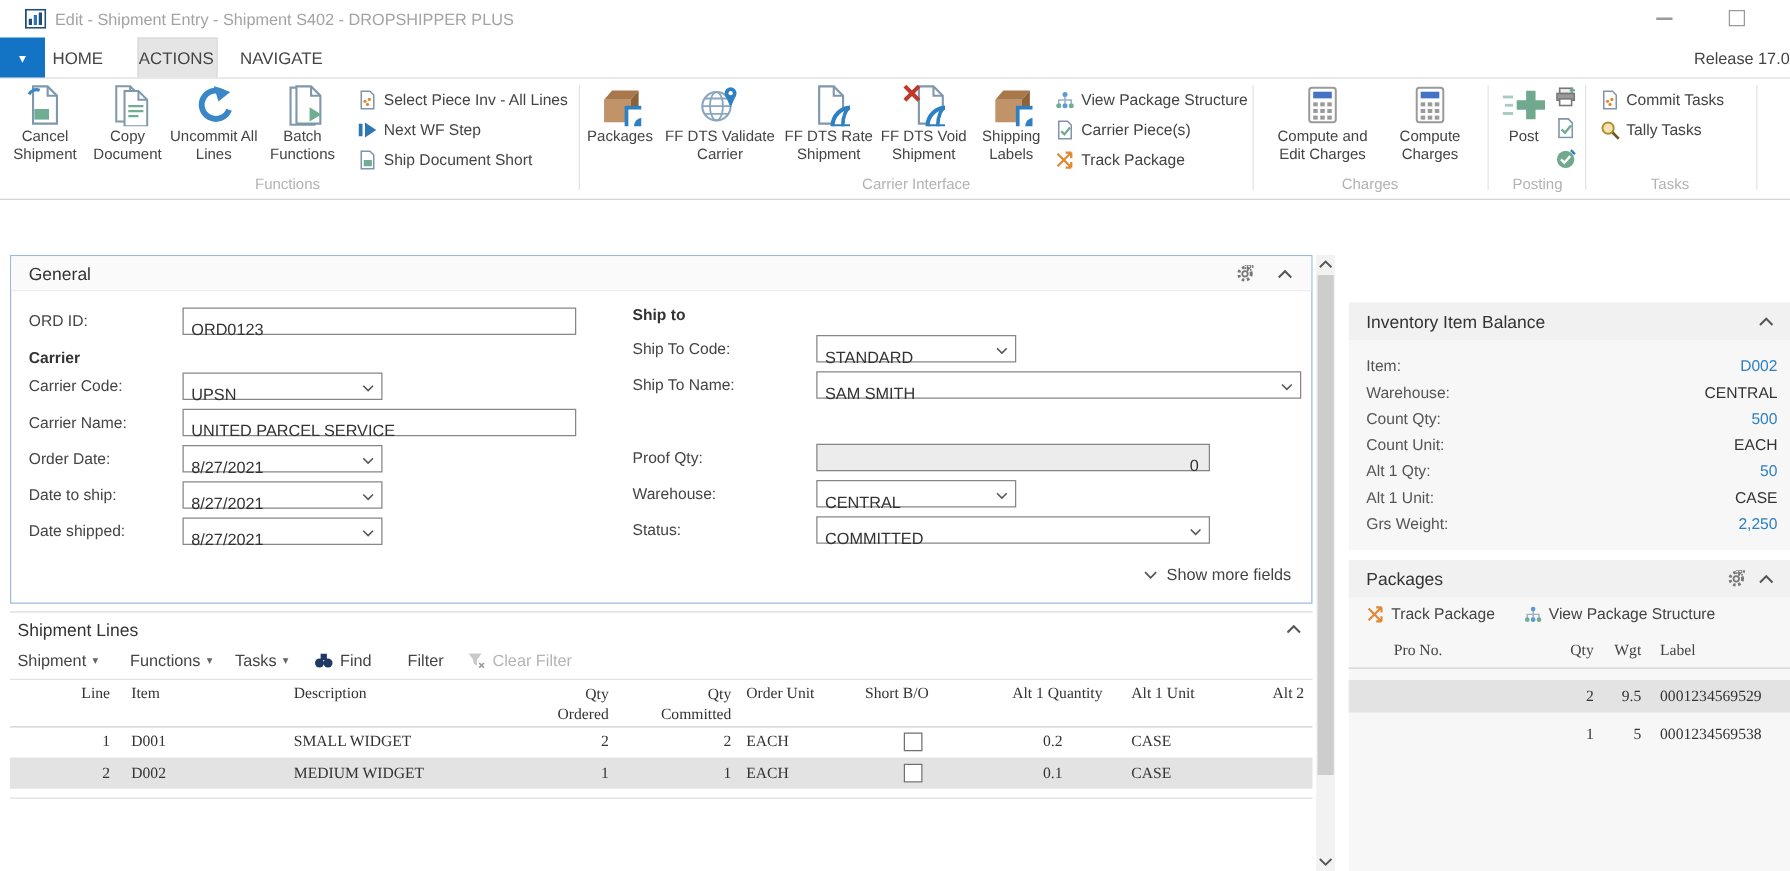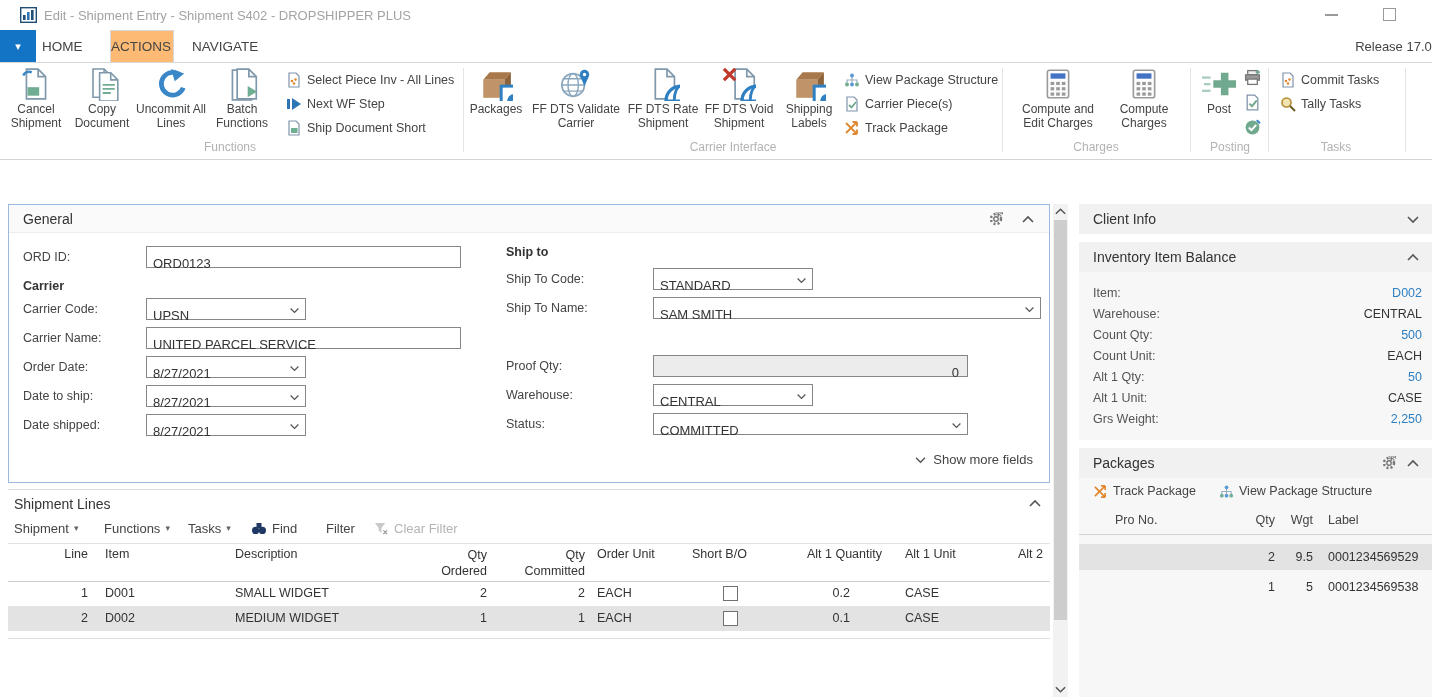--- a/index.html
+++ b/index.html
@@ -6,21 +6,21 @@
   #app{position:relative;width:1432px;height:697px;overflow:hidden;background:#fff;
        font-family:"Liberation Sans","DejaVu Sans",sans-serif;color:#444;}
   .abs{position:absolute;}
   
   #titlebar{left:0;top:0;width:1432px;height:30px;background:#fff;}
   .titletxt{font-size:13px;color:#a3a3a3;white-space:nowrap;}
   
   #tabrow{left:0;top:30px;width:1432px;height:33px;background:#fff;border-bottom:1px solid #d8d8d8;box-sizing:border-box;}
   #appbtn{left:0;top:0;width:36px;height:32px;background:#1374c5;display:flex;align-items:center;justify-content:center;cursor:pointer;}
   .tab{top:0;height:32px;display:flex;align-items:center;font-size:13.5px;color:#444;cursor:pointer;}
-  .tab.active{background:#fdba74;border:1px solid #d8d8d8;border-bottom:none;box-sizing:border-box;}
+  .tab.active{background:#e5e5e5;border:1px solid #d8d8d8;border-bottom:none;box-sizing:border-box;}
   
   #ribbon{left:0;top:63px;width:1432px;height:97px;background:#fff;border-bottom:1px solid #d4d4d4;box-sizing:border-box;}
   .vdiv{position:absolute;top:5px;height:84px;width:1px;background:#e4e4e4;}
   .grplabel{position:absolute;top:77px;font-size:12px;color:#b3b3b3;text-align:center;white-space:nowrap;}
   .bigbtn{position:absolute;top:4px;display:flex;flex-direction:column;align-items:center;cursor:pointer;}
   .bigbtn .cap{font-size:12px;color:#444;text-align:center;line-height:1.13;margin-top:2px;}
   .smbtn{position:absolute;display:flex;align-items:center;gap:5px;font-size:12.5px;color:#444;height:20px;cursor:pointer;white-space:nowrap;}
   
   #content{left:0;top:160px;width:1432px;height:537px;background:#fff;}
   .pagetitle{font-size:20px;color:#3182c4;white-space:nowrap;}
@@ -31,21 +31,21 @@
   .lbl{font-size:12.5px;color:#444;}
   .heading{font-size:12.5px;font-weight:bold;color:#333;}
   .fieldrow{position:absolute;display:flex;align-items:center;height:24px;}
   .ctl{position:relative;height:22px;border:1px solid #868686;background:#fff;font-size:13px;color:#333;
        display:flex;align-items:center;padding:12px 20px 0 6px;box-sizing:border-box;}
   .ctl.txt{padding-right:6px;}
   .ctl.dis{background:#ececec;justify-content:flex-end;padding-right:8px;}
   .caret{position:absolute;right:5px;top:8px;}
   .link{font-size:13px;color:#444;display:flex;align-items:center;gap:6px;cursor:pointer;}
   
-  .cell{position:absolute;font-size:12.5px;color:#333;white-space:nowrap;}
+  .cell{position:absolute;font-size:12.5px;color:#333;white-space:nowrap;font-family:Liberation Serif, serif;}
   .cell.r{text-align:right;}
   .chk{position:absolute;width:13px;height:13px;border:1px solid #707070;background:#fff;}
   .toolitem{position:absolute;display:flex;align-items:center;gap:5px;font-size:13px;color:#444;height:22px;cursor:pointer;white-space:nowrap;}
   .toolitem.disabled{color:#b4b4b4;cursor:default;}
   
   #vscroll{left:1053px;top:44px;width:15px;height:493px;background:#f2f2f2;}
   .sthumb{position:absolute;left:1px;width:13px;background:#cdcdcd;}
   
   .sidepanel{position:absolute;left:1079px;width:353px;background:#f7f7f7;}
   .sidehdr{position:absolute;left:0;top:0;width:100%;height:30px;background:#f1f1f1;box-sizing:border-box;}
@@ -594,28 +594,20 @@
     <div class="abs" id="vscroll">
       <svg class="abs" style="left:1px;top:3px" width="13" height="9" viewBox="0 0 14 9">
           <use href="#i-chevup"></use>
         </svg>
       <div class="sthumb" style="top:16px;height:400px"></div>
       <svg class="abs" style="left:1px;top:481px" width="13" height="9" viewBox="0 0 14 9">
           <use href="#i-chevdn"></use>
         </svg>
     </div>
 
-    <div class="sidepanel" style="top:44px;height:30px">
-      <div class="sidehdr">
-        <span class="t">Client Info</span>
-        <svg class="abs" style="right:12px;top:11px" width="14" height="9" viewBox="0 0 14 9">
-            <use href="#i-chevdn"></use>
-          </svg>
-      </div>
-    </div>
 
     <div class="sidepanel kv" style="top:82px;height:198px">
       <div class="sidehdr">
         <span class="t">Inventory Item Balance</span>
         <svg class="abs" style="right:12px;top:11px" width="14" height="9" viewBox="0 0 14 9">
             <use href="#i-chevup"></use>
           </svg>
       </div>
       <span class="k" style="top:44px">Item:</span>
       <span class="v blue" style="top:44px">D002</span>

